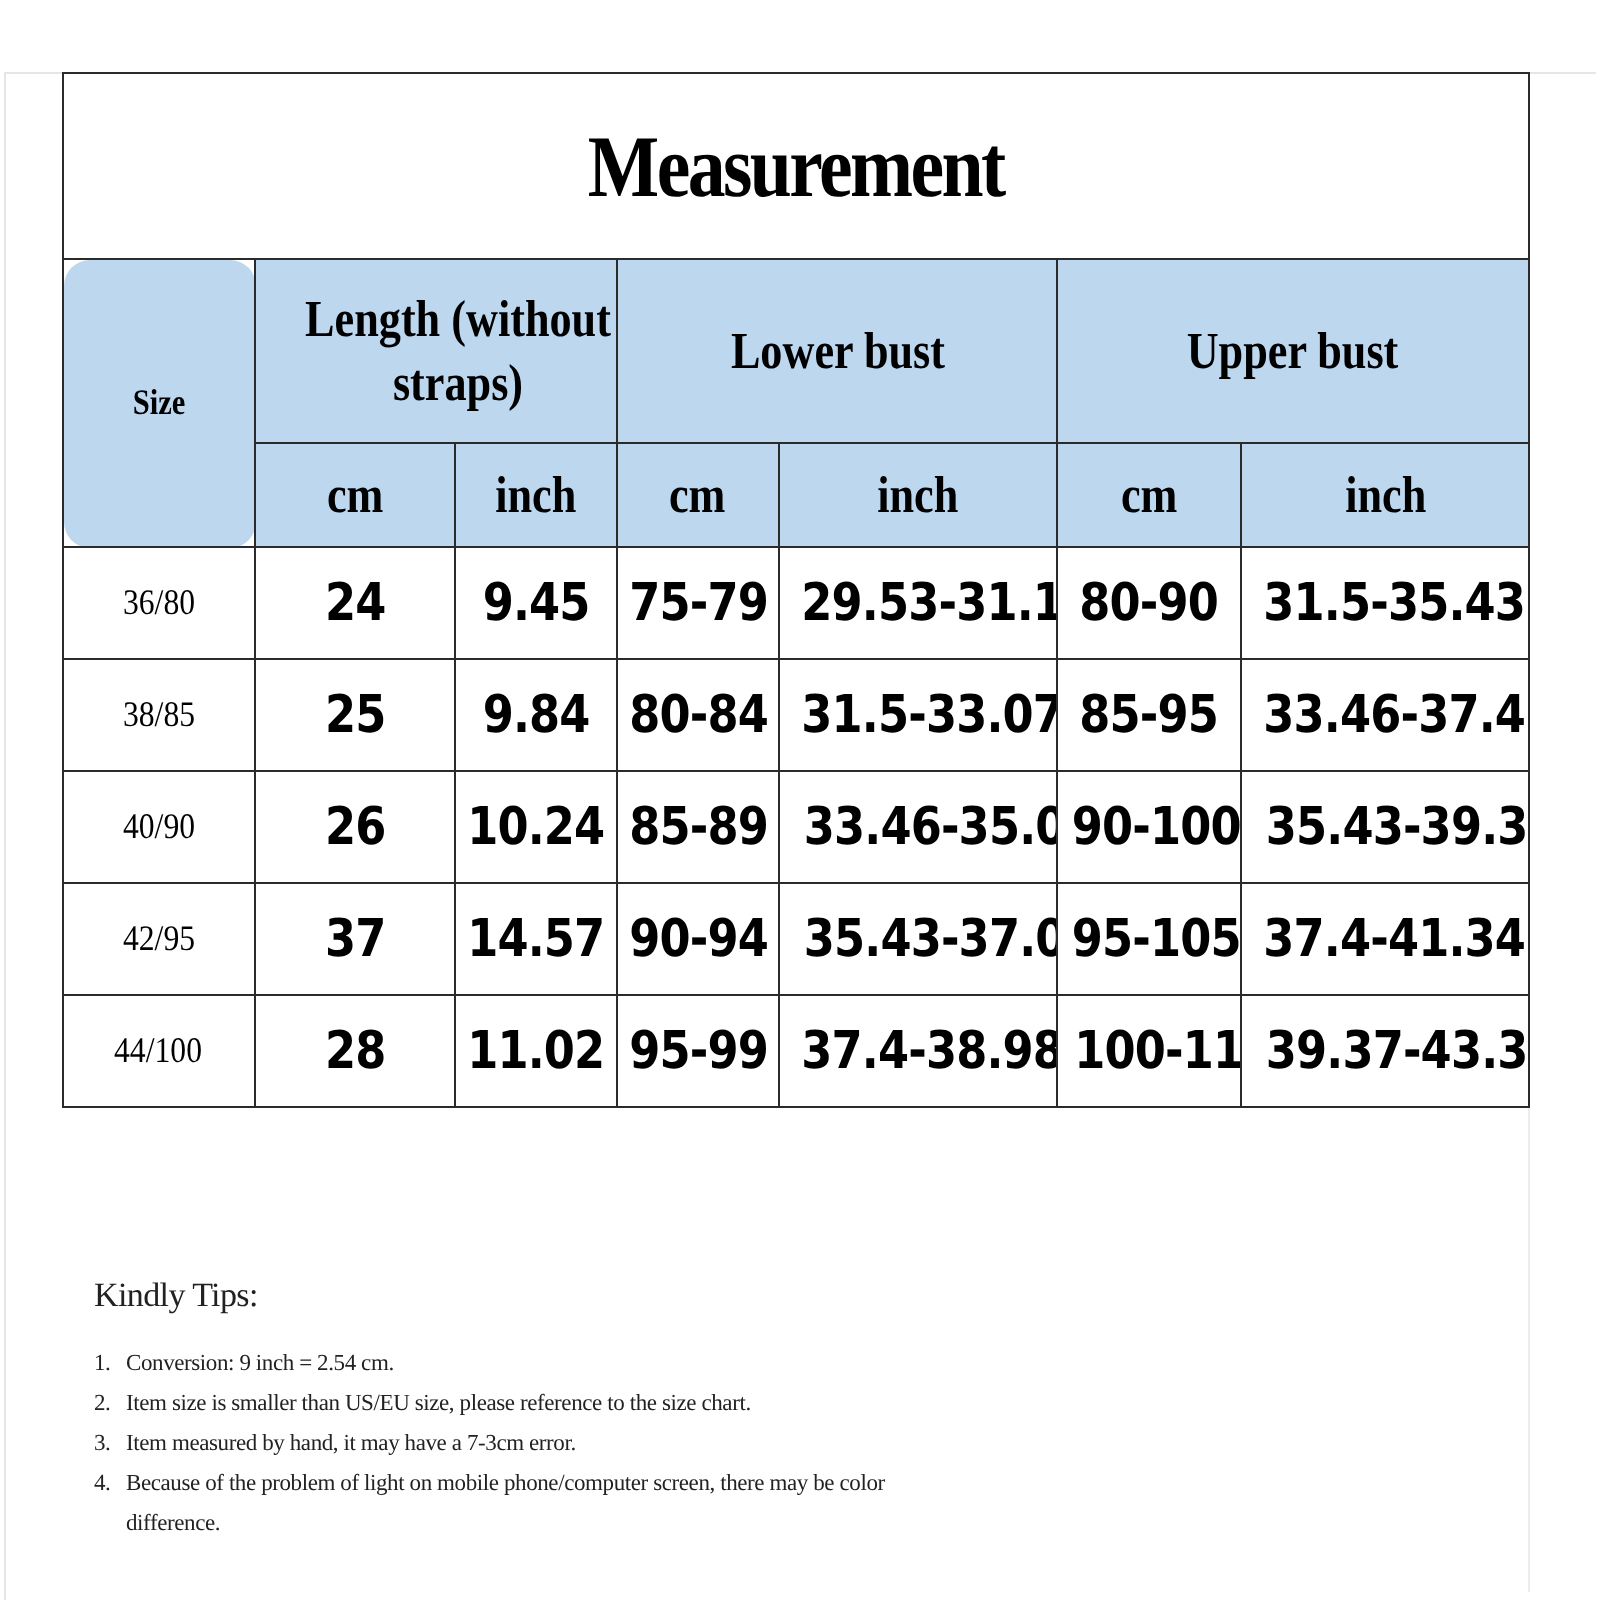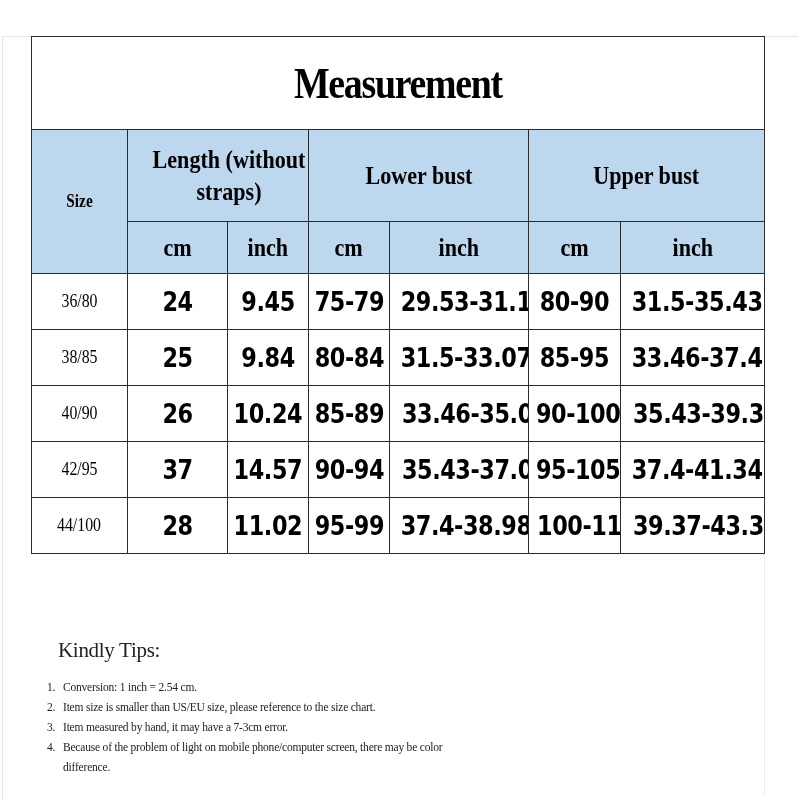--- a/index.html
+++ b/index.html
@@ -27,34 +27,34 @@
   .title-cell {
     height: 93px; background: #fff;
     font-family: "Liberation Serif", serif; font-weight: bold;
     font-size: 44px; letter-spacing: -1.5px;
     transform-origin: center;
   }
   .title-cell span { display: inline-block; transform: scaleX(0.86); }
   .hdr { background: #bdd7ee; font-family: "Liberation Serif", serif; font-weight: bold; }
   .hdr span { display: inline-block; transform: scaleX(0.85); }
   .hdr-group { height: 92px; font-size: 26px; line-height: 32px; white-space: normal !important; }
-  .hdr-size { font-size: 18px; }
+  .hdr-size { font-size: 18px; border-radius: 13px; }
   .hdr-unit { height: 52px; font-size: 26px; }
   .row td { height: 56px; background: #fff; }
   .cell-size { font-family: "Liberation Serif", serif; font-size: 18px; }
   .cell-size span { display: inline-block; transform: scaleX(0.88); }
   .cell-val {
     font-family: "DejaVu Sans", sans-serif; font-weight: bold; font-size: 26px; letter-spacing: -0.5px;
   }
   .cell-val span { display: inline-block; transform: scaleX(0.86); }
   .tips {
     position: absolute; left: 47px; top: 638px; width: 700px;
     font-family: "Liberation Serif", serif; color: #222;
   }
-  .tips-title { font-size: 21px; margin-bottom: 14px; letter-spacing: -0.3px; margin-left: 11px; }
+  .tips-title { font-size: 17px; margin-bottom: 14px; letter-spacing: -0.3px; }
   .tips-list { list-style: none; margin: 0; padding: 0; font-size: 11.5px; line-height: 20px; letter-spacing: -0.2px; }
   .tips-list li { position: relative; padding-left: 16px; }
   .tips-list li .num { position: absolute; left: 0; top: 0; }
 </style>
 </head>
 <body>
 
 <div class="page-frame"></div>
 <div class="sheet-right-edge"></div>
 
@@ -141,18 +141,18 @@
     <td class="cell-val"><span>37.4-38.98</span></td>
     <td class="cell-val"><span>100-110</span></td>
     <td class="cell-val"><span>39.37-43.31</span></td>
   </tr>
 </tbody>
   </table>
 
 <div class="tips">
   <div class="tips-title">Kindly Tips:</div>
   <ol class="tips-list">
-    <li><span class="num">1.</span><span>Conversion: 1 inch = 2.54 cm.</span></li>
+    <li><span class="num">1.</span><span>Conversion: 9 inch = 2.54 cm.</span></li>
     <li><span class="num">2.</span><span>Item size is smaller than US/EU size, please reference to the size chart.</span></li>
     <li><span class="num">3.</span><span>Item measured by hand, it may have a 7-3cm error.</span></li>
     <li style="width:400px;"><span class="num">4.</span><span>Because of the problem of light on mobile phone/computer screen, there may be color difference.</span></li>
   </ol>
 </div>
 
 </body></html>

